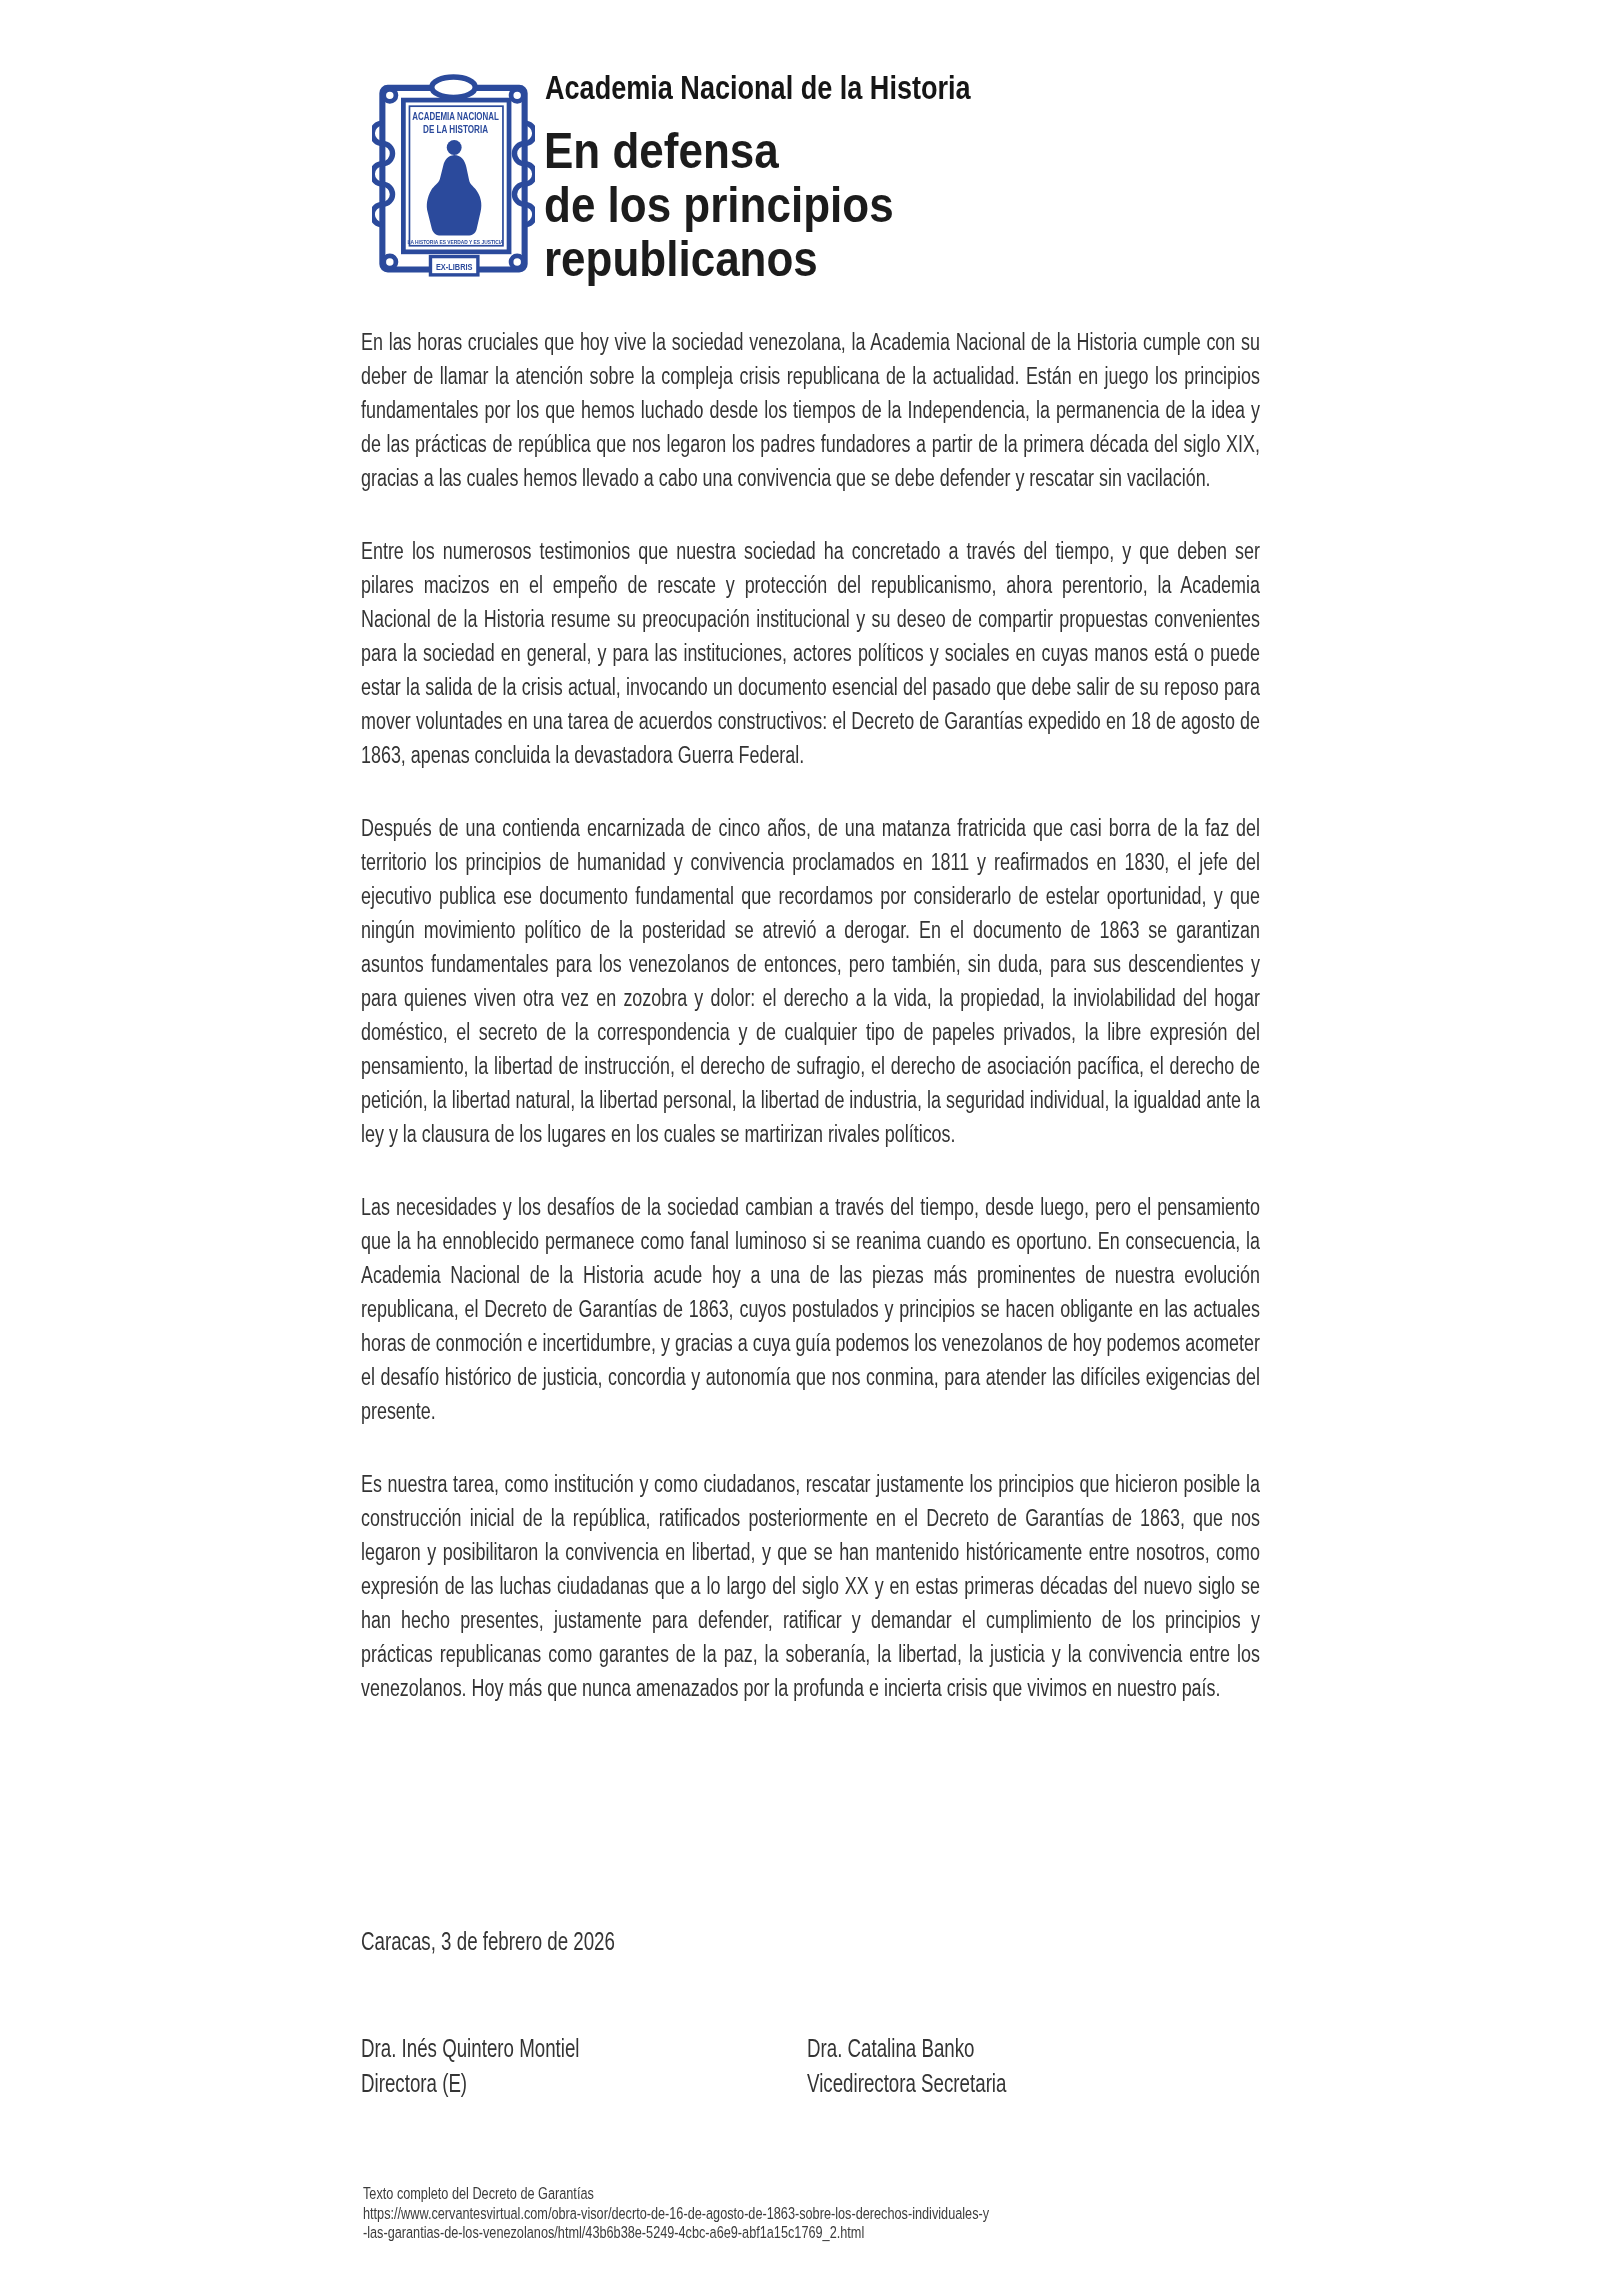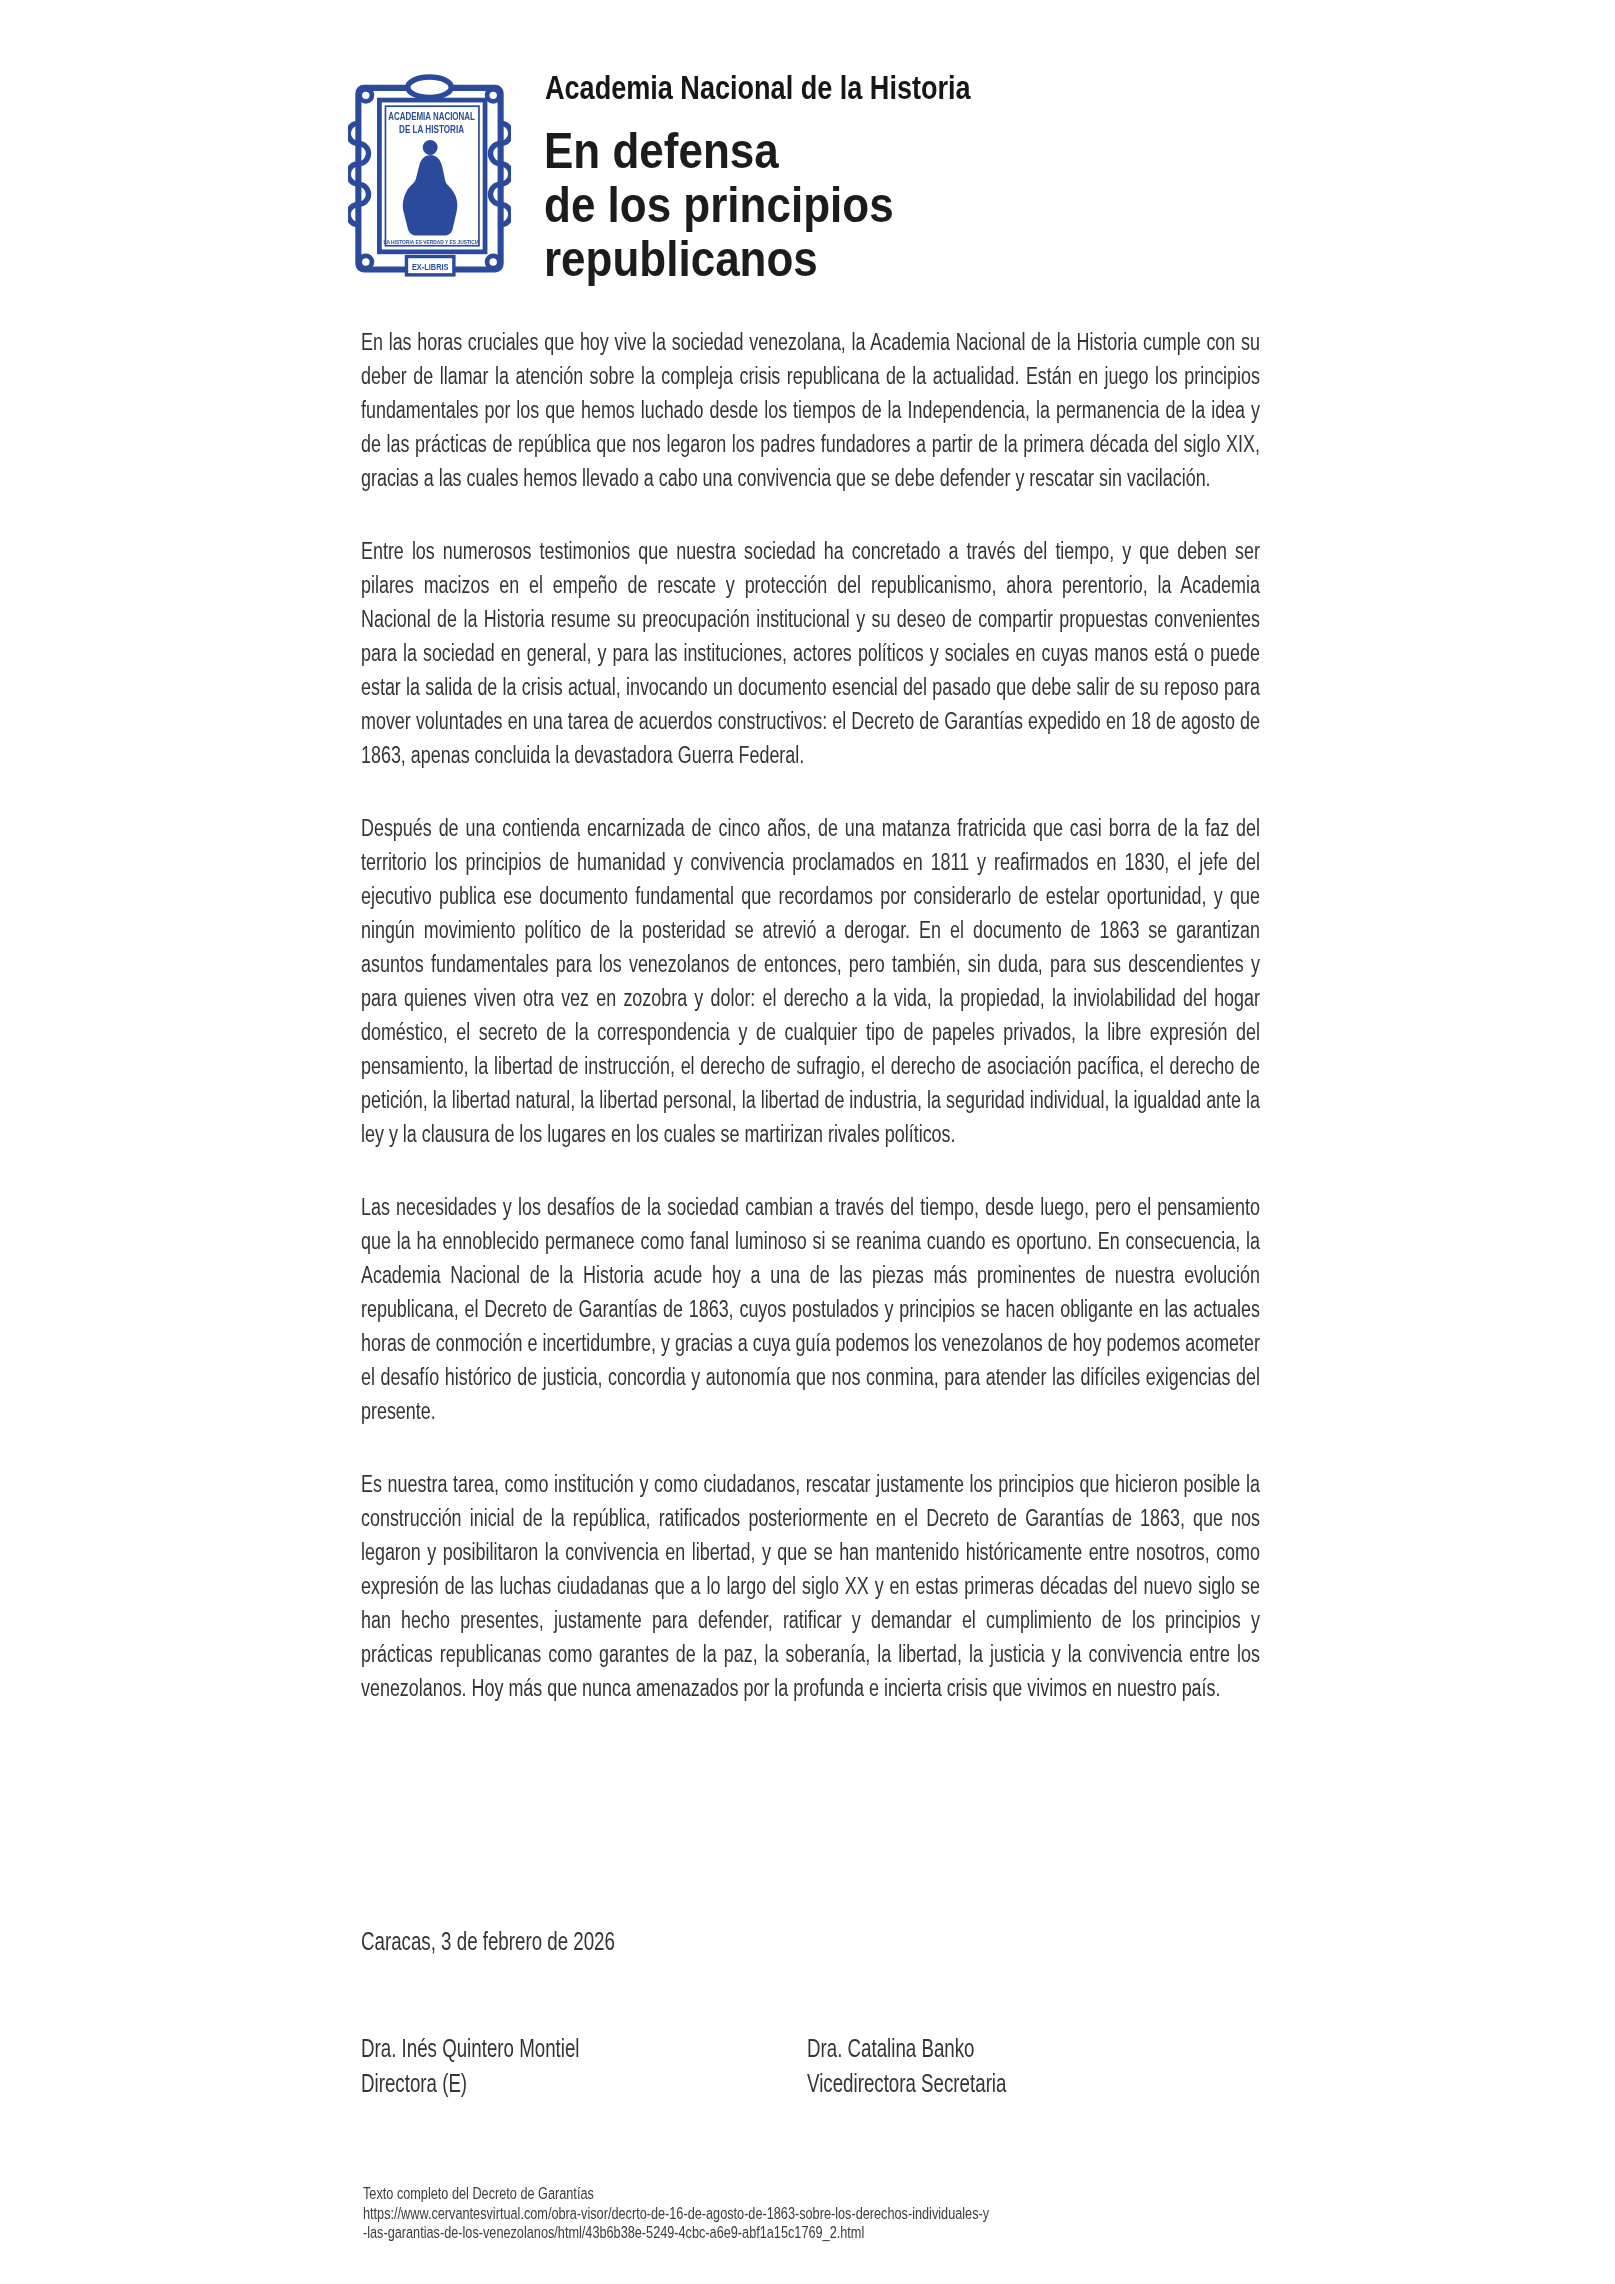--- a/index.html
+++ b/index.html
@@ -5,21 +5,21 @@
   html,body{margin:0;padding:0;background:#ffffff;}
   .page{
     position:relative;
     width:1616px;
     height:2284px;
     background:#ffffff;
     font-family:"Liberation Sans","DejaVu Sans",sans-serif;
     overflow:hidden;
   }
   .abs{position:absolute;}
-  .emblem{left:348px;top:73px;width:163px;height:210px;}
+  .emblem{left:372px;top:73px;width:163px;height:210px;}
   .org-name{
     left:545px;top:69px;
     font-size:33px;font-weight:700;color:#161616;
     white-space:nowrap;
     transform:scaleX(0.82);transform-origin:0 0;
   }
   .main-title{
     left:544px;top:124px;
     font-size:50px;line-height:54px;font-weight:700;color:#1c1c1c;
     white-space:nowrap;

